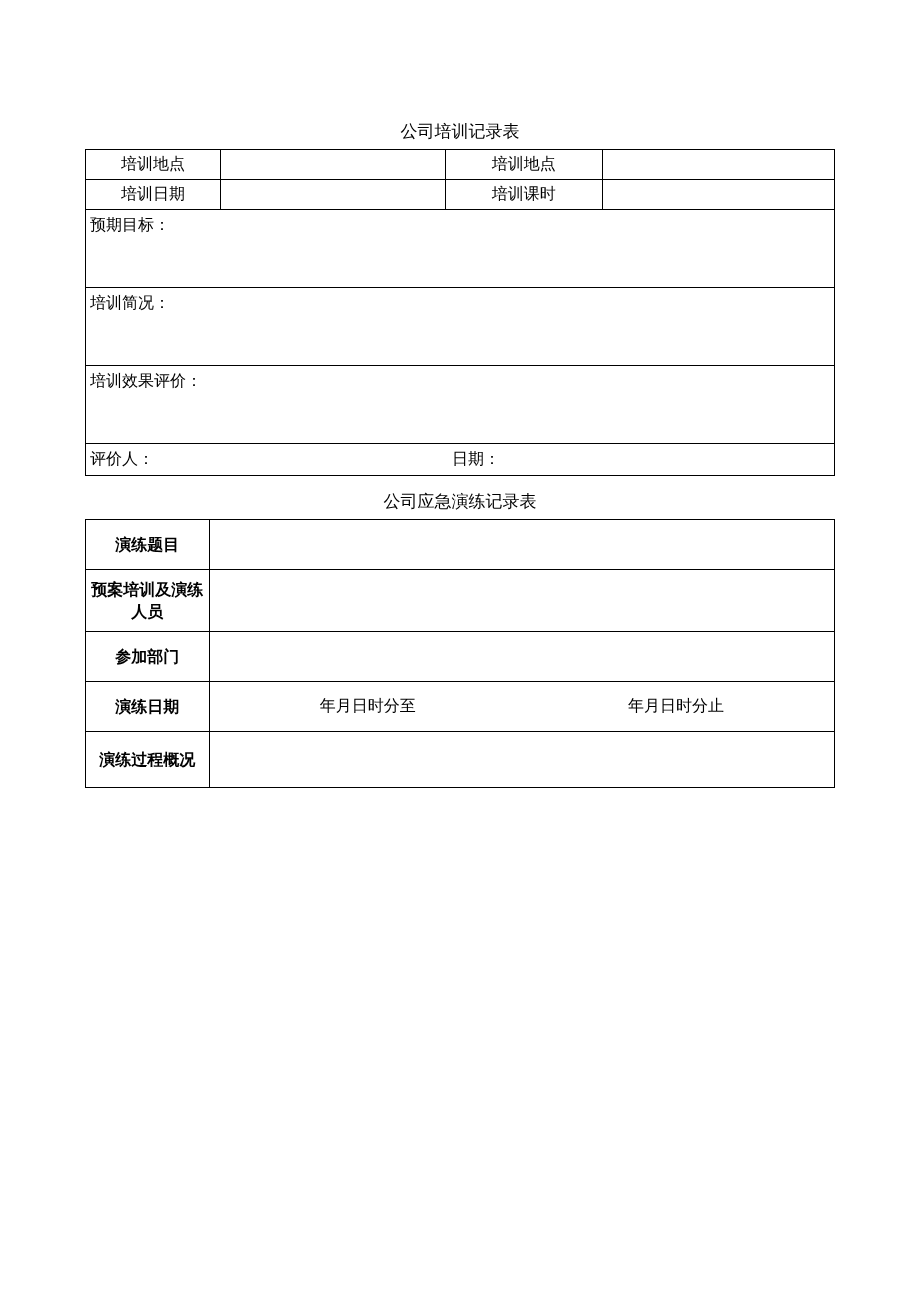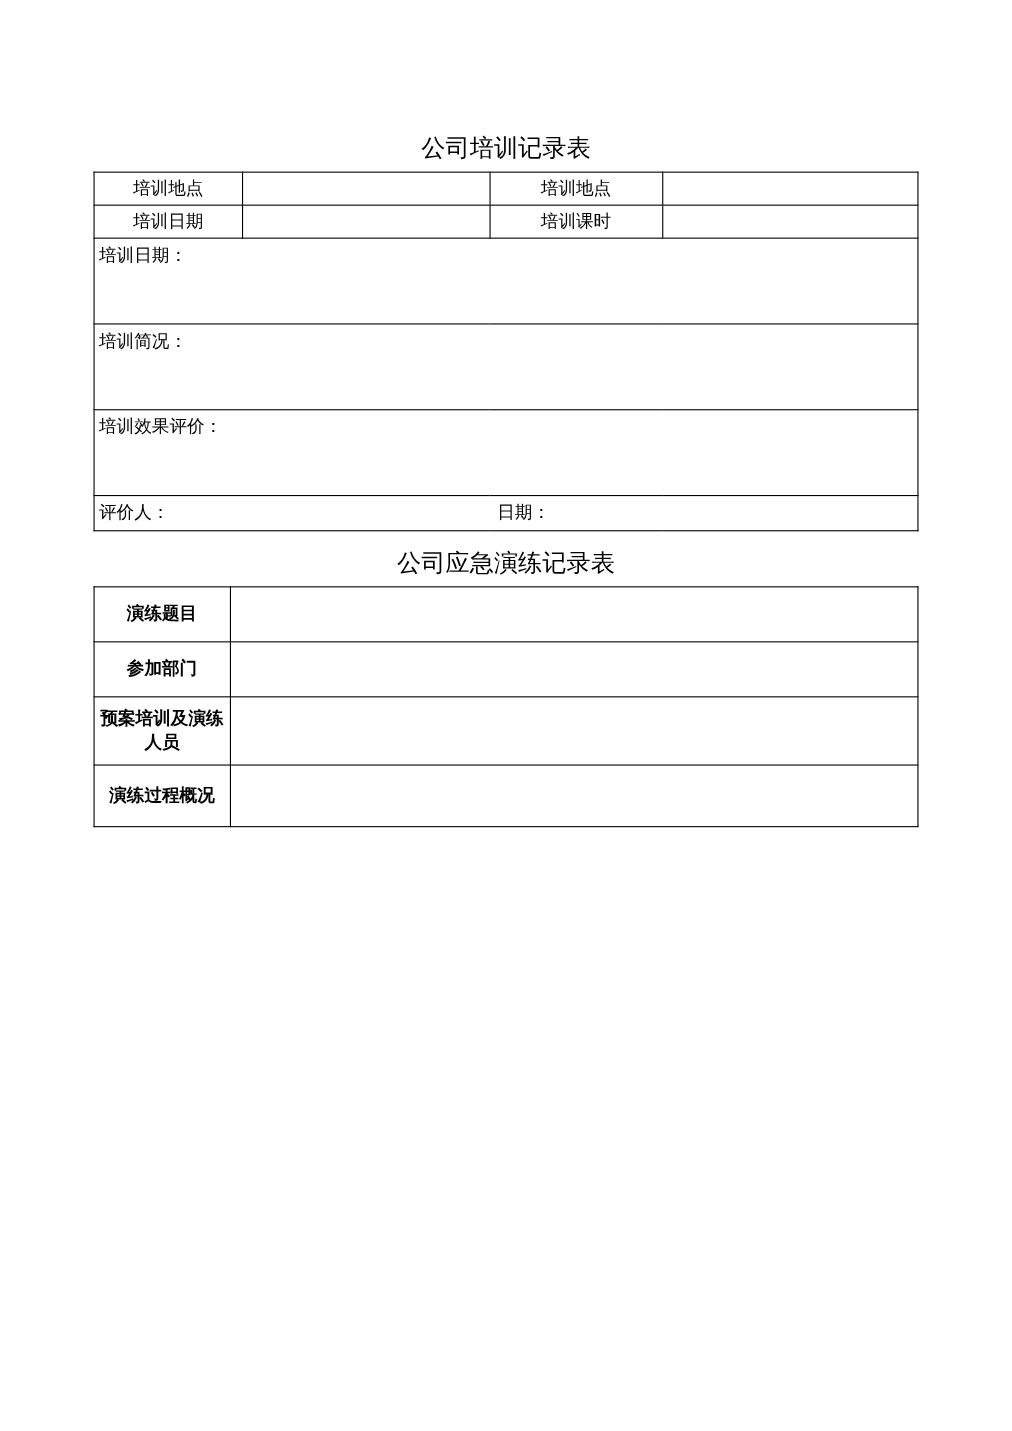--- a/index.html
+++ b/index.html
@@ -10,21 +10,21 @@
     body {
       background: #ffffff;
       font-family: "SimSun", "宋体", serif;
       font-size: 16px;
       color: #000000;
       width: 920px;
       padding: 120px 85px 100px 85px;
     }
     .form-title {
       text-align: center;
-      font-size: 22px;
+      font-size: 17px;
       margin-bottom: 6px;
       font-weight: normal;
     }
     table {
       width: 100%;
       border-collapse: collapse;
       table-layout: fixed;
     }
     td {
       border: 1px solid #000000;
@@ -105,21 +105,21 @@
     <td class="label2-cell">培训地点</td>
     <td></td>
   </tr>
   <tr class="header-row">
     <td class="label-cell">培训日期</td>
     <td class="mid-cell"></td>
     <td class="label2-cell">培训课时</td>
     <td></td>
   </tr>
   <tr class="block-row">
-    <td colspan="4"><span>培训日期：</span><span></span></td>
+    <td colspan="4"><span>预期目标：</span><span></span></td>
   </tr>
   <tr class="block-row">
     <td colspan="4"><span>培训简况：</span><span></span></td>
   </tr>
   <tr class="block-row">
     <td colspan="4"><span>培训效果评价：</span><span></span></td>
   </tr>
   <tr class="final-row">
     <td colspan="4">
       <div class="eval-date-wrap">
@@ -134,25 +134,34 @@
 <div class="spacer"></div>
 
 <div class="form-title">公司应急演练记录表</div>
 <table class="table2">
   <tbody>
       <tr>
     <td class="t2-label h50">演练题目</td>
     <td class="t2-body"></td>
   </tr>
   <tr>
+    <td class="t2-label h62">预案培训及演练人员</td>
+    <td class="t2-body"></td>
+  </tr>
+  <tr>
     <td class="t2-label h50">参加部门</td>
     <td class="t2-body"></td>
   </tr>
   <tr>
-    <td class="t2-label h62">预案培训及演练人员</td>
-    <td class="t2-body"></td>
+    <td class="t2-label h50">演练日期</td>
+    <td class="t2-body">
+      <div class="date-range">
+        <span>年月日时分至</span>
+        <span>年月日时分止</span>
+      </div>
+    </td>
   </tr>
   <tr>
     <td class="t2-label h56">演练过程概况</td>
     <td class="t2-body"></td>
   </tr>
 </tbody>
   </table>
 
 </body></html>

